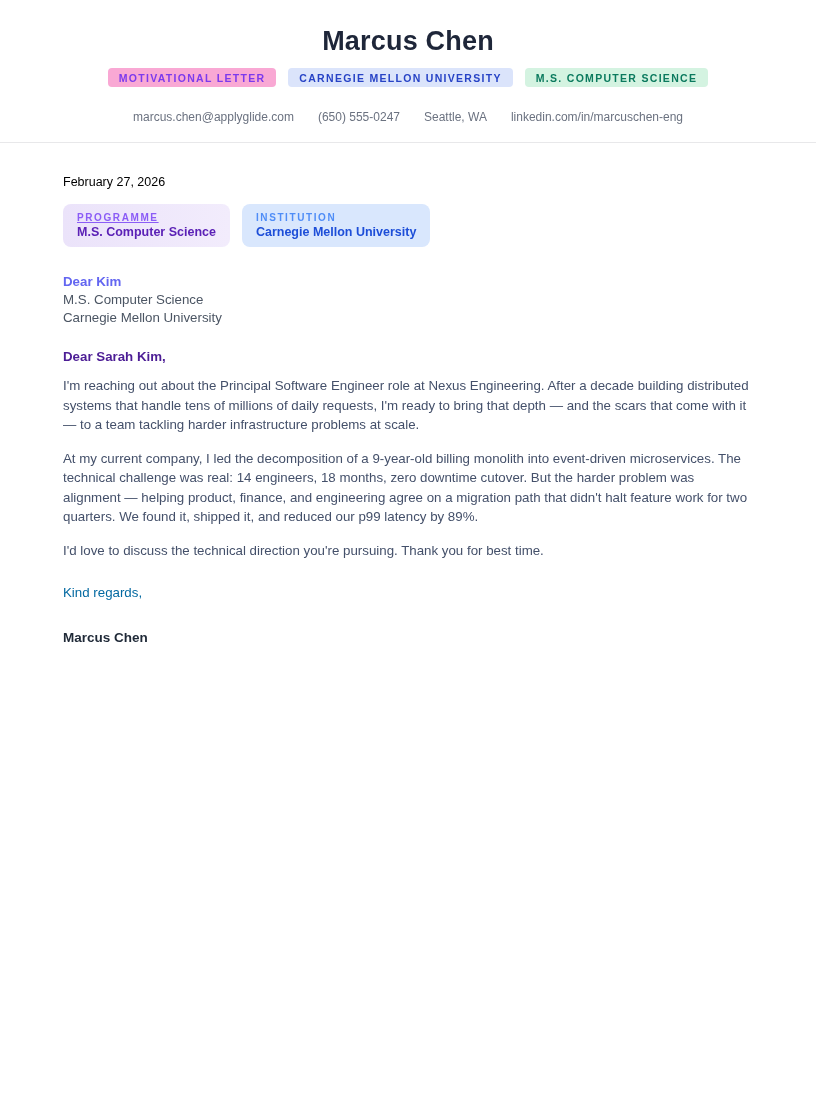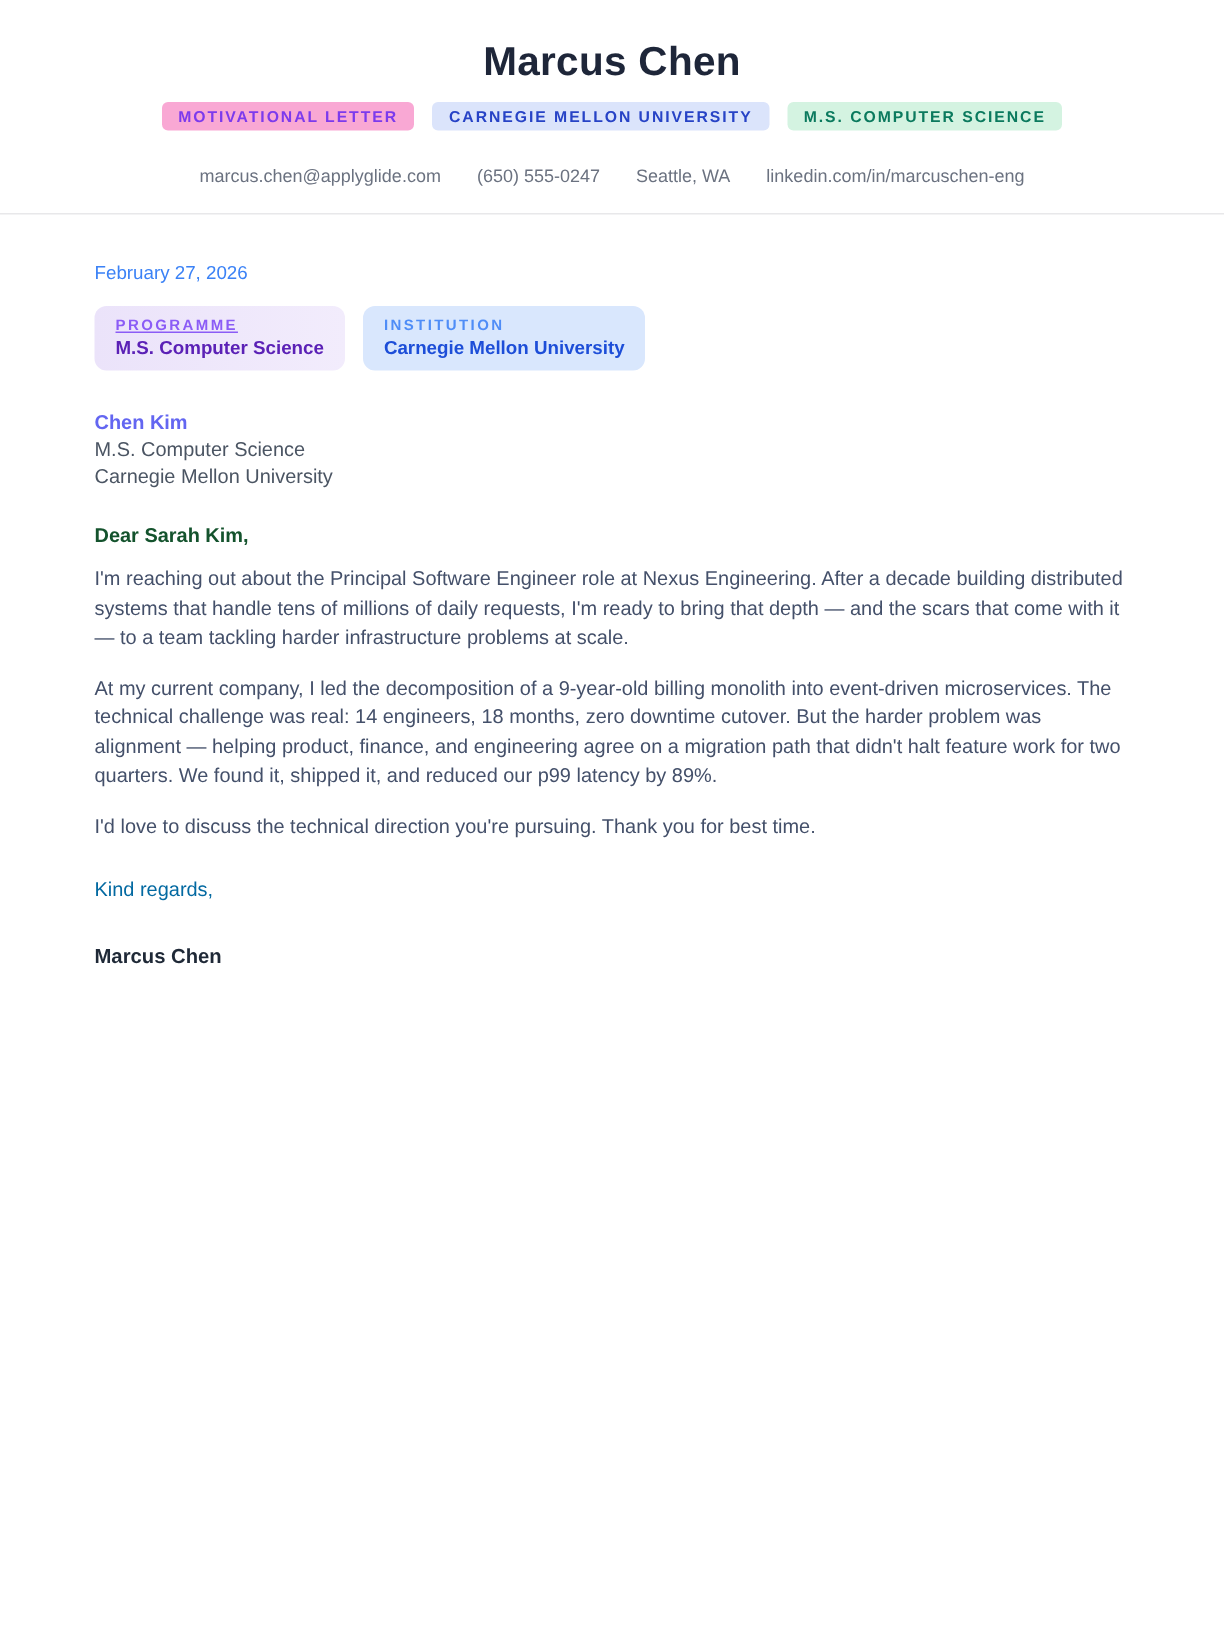--- a/index.html
+++ b/index.html
@@ -49,21 +49,21 @@
   }
 
   
   .content {
     width: 690px;
     margin: 0 auto;
     padding-top: 32px;
   }
   .date {
     font-size: 12.5px;
-    color: #3b82f6;
+    color: #000000;
   }
   .card-row {
     margin-top: 15px;
     display: flex;
     gap: 12px;
   }
   .info-card {
     border-radius: 8px;
     padding: 8px 14px;
   }
@@ -93,21 +93,21 @@
     color: #6366f1;
     font-weight: 700;
     text-decoration: none;
   }
   .recipient-line { color: #4b5563; }
 
   .greeting {
     margin-top: 22px;
     font-size: 13.3px;
     font-weight: 700;
-    color: #14532d;
+    color: #4c1d95;
   }
   .paragraph {
     margin-top: 12px;
     font-size: 13.3px;
     line-height: 19.5px;
     color: #44506a;
   }
   .paragraph + .paragraph { margin-top: 14px; }
 
   .closing {
@@ -148,21 +148,21 @@
       <div class="card-label">PROGRAMME</div>
       <div class="card-value">M.S. Computer Science</div>
     </div>
     <div class="info-card card-institution">
       <div class="card-label">INSTITUTION</div>
       <div class="card-value">Carnegie Mellon University</div>
     </div>
   </div>
 
   <div class="recipient">
-    <div><a class="recipient-name">Chen Kim</a></div>
+    <div><a class="recipient-name">Dear Kim</a></div>
     <div class="recipient-line">M.S. Computer Science</div>
     <div class="recipient-line">Carnegie Mellon University</div>
   </div>
 
   <div class="greeting">Dear Sarah Kim,</div>
 
   <p class="paragraph">I'm reaching out about the Principal Software Engineer role at Nexus Engineering. After a decade building distributed systems that handle tens of millions of daily requests, I'm ready to bring that depth — and the scars that come with it — to a team tackling harder infrastructure problems at scale.</p>
   <p class="paragraph">At my current company, I led the decomposition of a 9-year-old billing monolith into event-driven microservices. The technical challenge was real: 14 engineers, 18 months, zero downtime cutover. But the harder problem was alignment — helping product, finance, and engineering agree on a migration path that didn't halt feature work for two quarters. We found it, shipped it, and reduced our p99 latency by 89%.</p>
   <p class="paragraph">I'd love to discuss the technical direction you're pursuing. Thank you for best time.</p>
 

